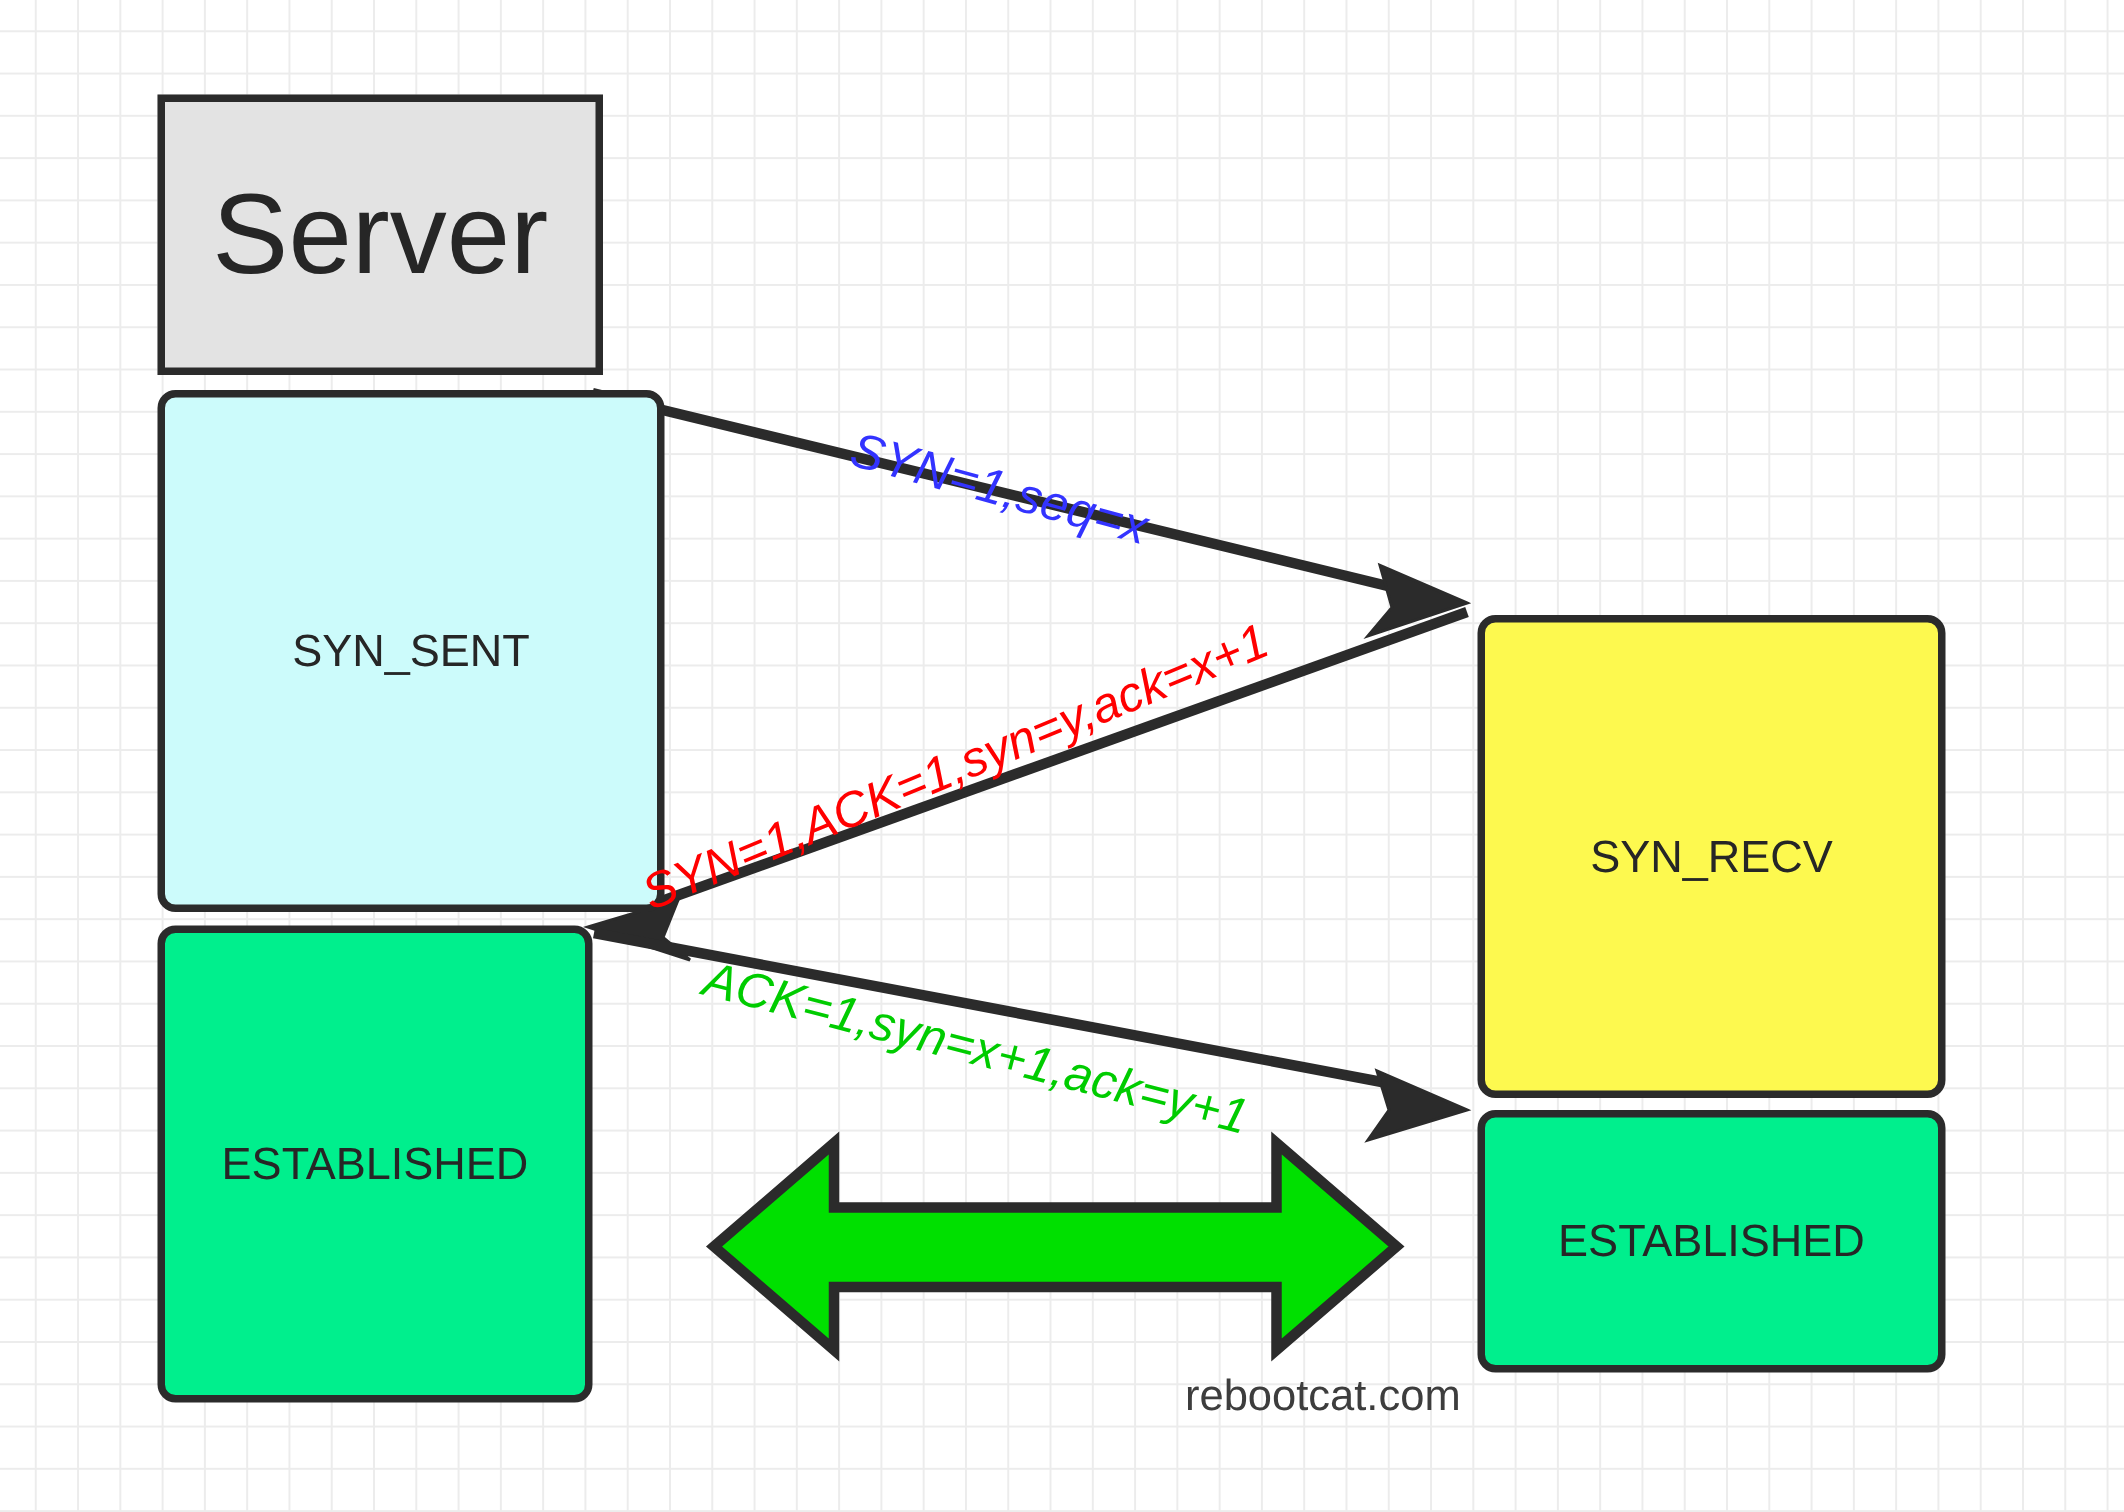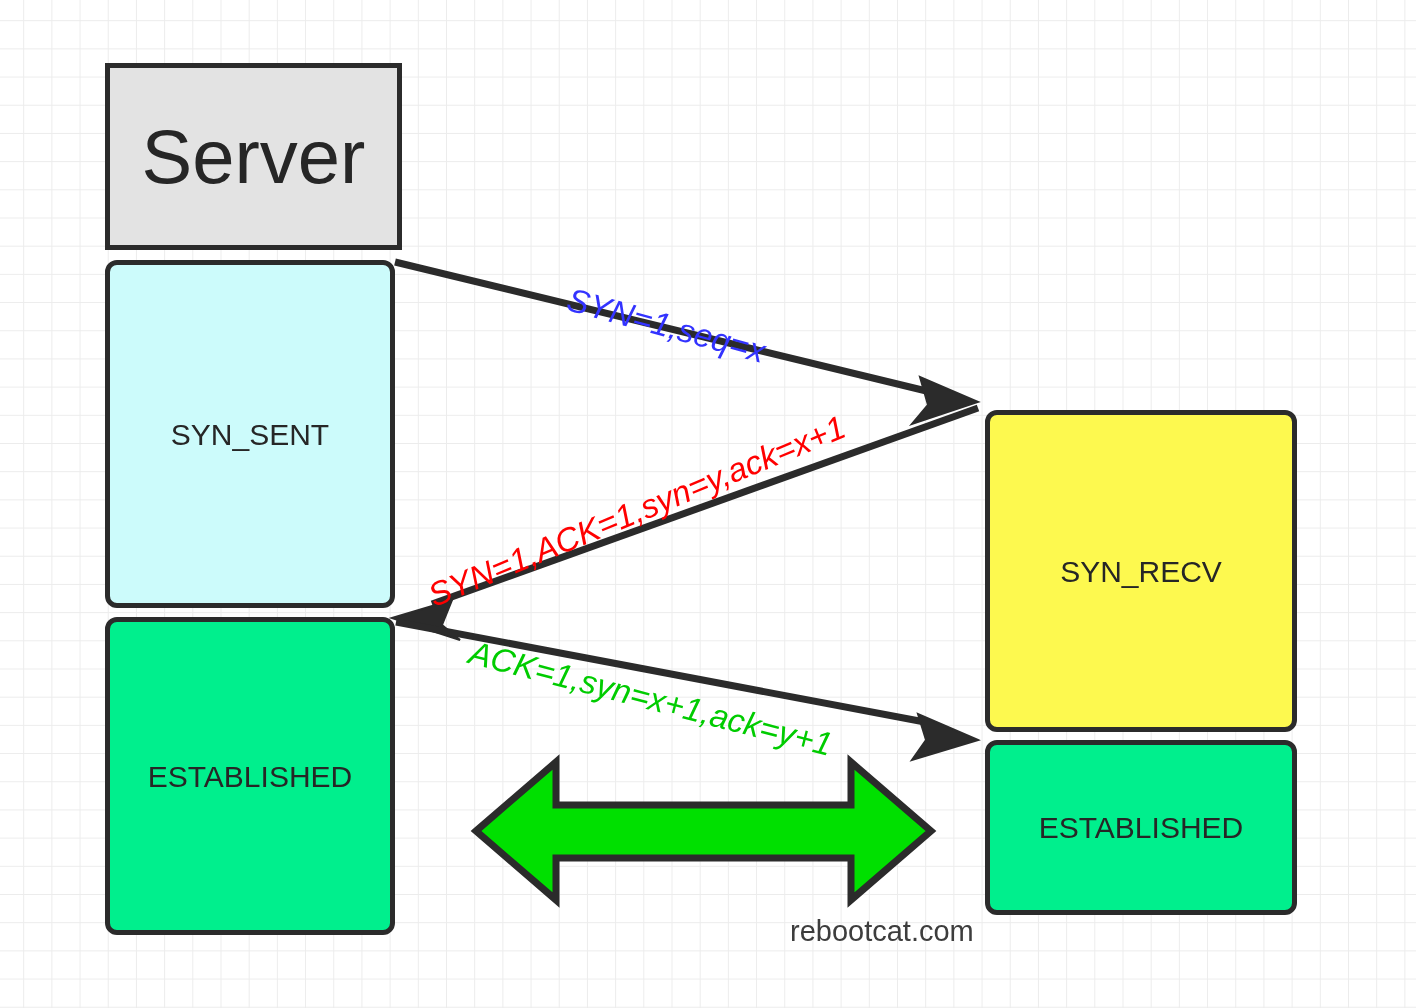--- a/index.html
+++ b/index.html
@@ -57,21 +57,21 @@
     font-weight: 400;
   }
   
   .state-node {
     border-radius: 12px;
     font-size: 30px;
     font-weight: 400;
   }
 
   #node-client-header { left: 105px; top: 63px;  width: 297px; height: 187px; background: #e3e3e3; }
-  #node-syn-sent     { left: 105px; top: 260px; width: 290px; height: 348px; background: #ccfbfb; }
+  #node-syn-sent     { left: 105px; top: 260px; width: 338px; height: 348px; background: #ccfbfb; }
   #node-client-estab { left: 105px; top: 617px; width: 290px; height: 318px; background: #00ef8d; }
 
   #node-server-header { left: 982px; top: 53px;  width: 298px; height: 175px; background: #a6a6a6; }
   #node-listen       { left: 985px; top: 252px; width: 312px; height: 146px; background: #9999f7; }
   #node-syn-recv     { left: 985px; top: 410px; width: 312px; height: 322px; background: #fdf94f; }
   #node-server-estab { left: 985px; top: 740px; width: 312px; height: 175px; background: #00ef8d; }
 
   
   .edge-label {
     position: absolute;

